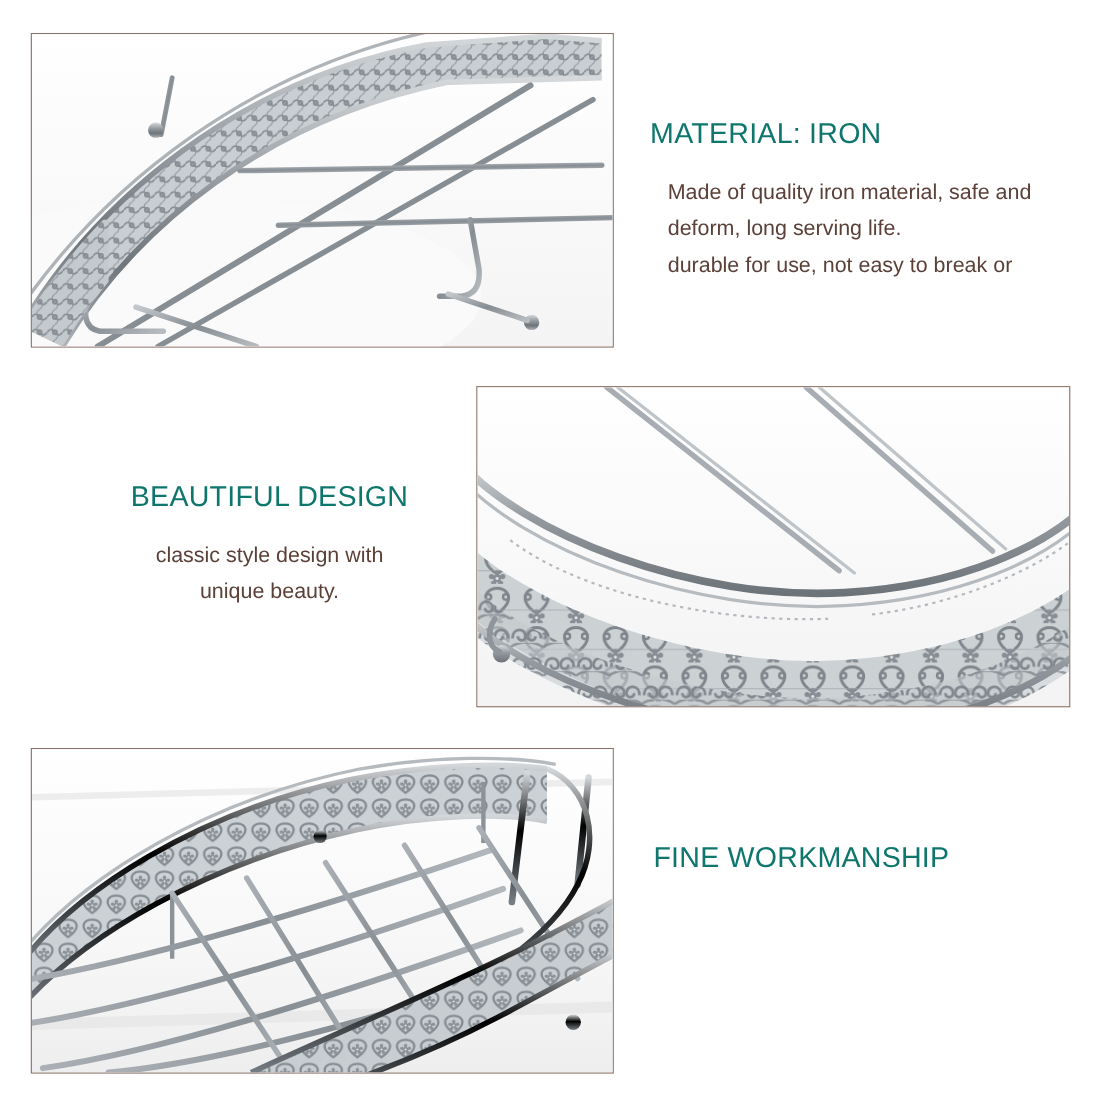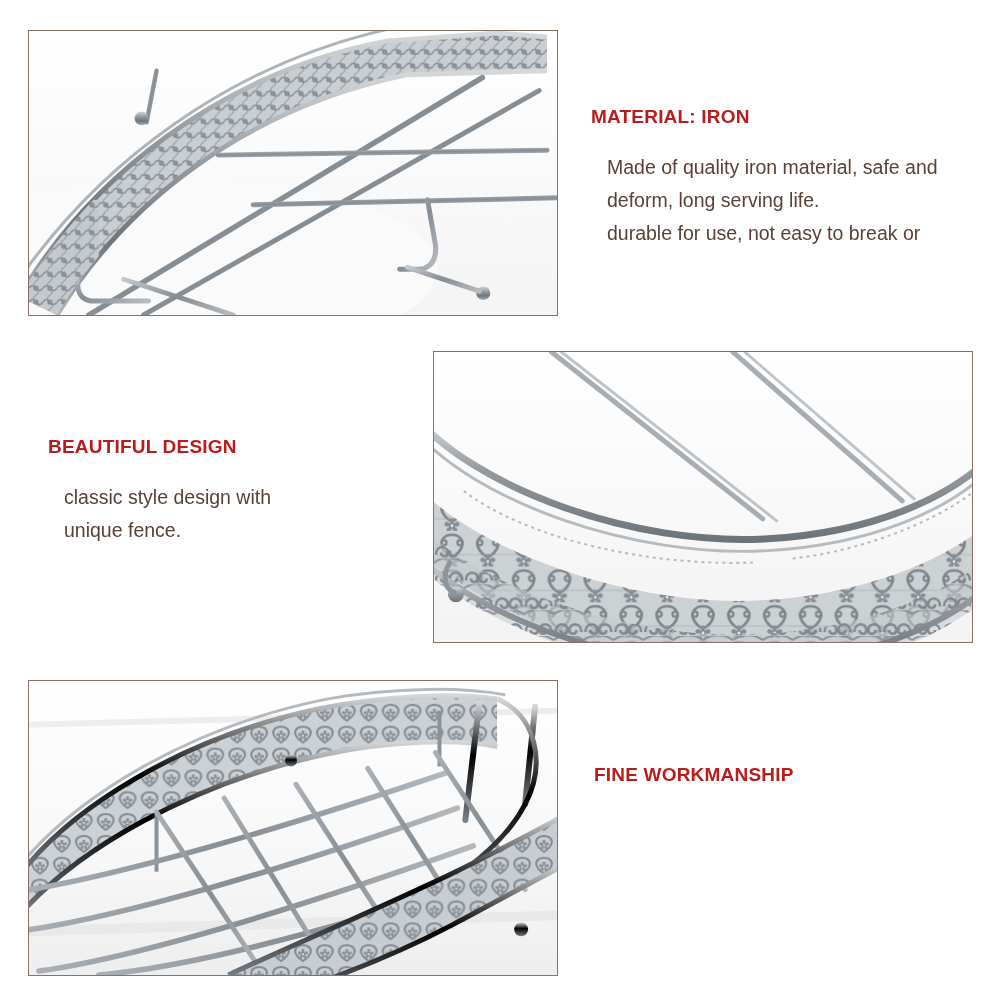--- a/index.html
+++ b/index.html
@@ -40,39 +40,39 @@
   #panel-material { left: 28px;  top: 30px;  width: 530px; height: 286px; }
   #panel-design   { left: 433px; top: 351px; width: 540px; height: 292px; }
   #panel-work     { left: 28px;  top: 680px; width: 530px; height: 296px; }
 
   
   .textblock {
     position: absolute;
   }
   .heading {
     font-family: "Liberation Sans", sans-serif;
-    font-weight: bold;
-    font-size: 19px;
+    font-weight: normal;
+    font-size: 26px;
     letter-spacing: 0.2px;
-    color: #b91c1c;
+    color: #0f766e;
     margin: 0 0 23px 0;
     white-space: nowrap;
     line-height: 1.1;
   }
   .body-copy {
     font-family: "Liberation Sans", sans-serif;
     font-size: 19.5px;
     line-height: 33px;
     color: #5b4038;
     margin: 16px;
   }
   .body-copy .ln { display: block; white-space: nowrap; }
 
   #text-material { left: 591px; top: 107px; width: 400px; }
-  #text-design   { left: 48px;  top: 437px; width: 370px; }
+  #text-design   { left: 60px;  top: 437px; width: 370px; text-align: center; }
   #text-work     { left: 594px; top: 765px; width: 390px; }
 </style>
 </head>
 <body>
 
 <div class="panel" id="panel-material">
   <div class="photo">
     <svg viewBox="0 0 530 286" preserveAspectRatio="none" aria-hidden="true">
       <defs>
         <linearGradient id="bgM" x1="0" y1="0" x2="0" y2="1">
@@ -220,21 +220,21 @@
       <path d="M30,140 C90,186 210,216 320,212" stroke="#aeb3b8" stroke-width="2" stroke-dasharray="3 4" fill="none" opacity="0.9"></path>
       <path d="M360,208 C430,200 500,172 540,142" stroke="#aeb3b8" stroke-width="2" stroke-dasharray="3 4" fill="none" opacity="0.9"></path>
     </svg>
   </div>
 </div>
 
 <div class="textblock" id="text-design">
   <h2 class="heading">BEAUTIFUL DESIGN</h2>
   <p class="body-copy">
     <span class="ln">classic style design with</span>
-    <span class="ln">unique fence.</span>
+    <span class="ln">unique beauty.</span>
   </p>
 </div>
 
 <div class="panel" id="panel-work">
   <div class="photo">
     <svg viewBox="0 0 530 296" preserveAspectRatio="none" aria-hidden="true">
       <defs>
         <linearGradient id="bgW" x1="0" y1="0" x2="0" y2="1">
           <stop offset="0%" stop-color="#ffffff"></stop>
           <stop offset="62%" stop-color="#f7f7f7"></stop>

